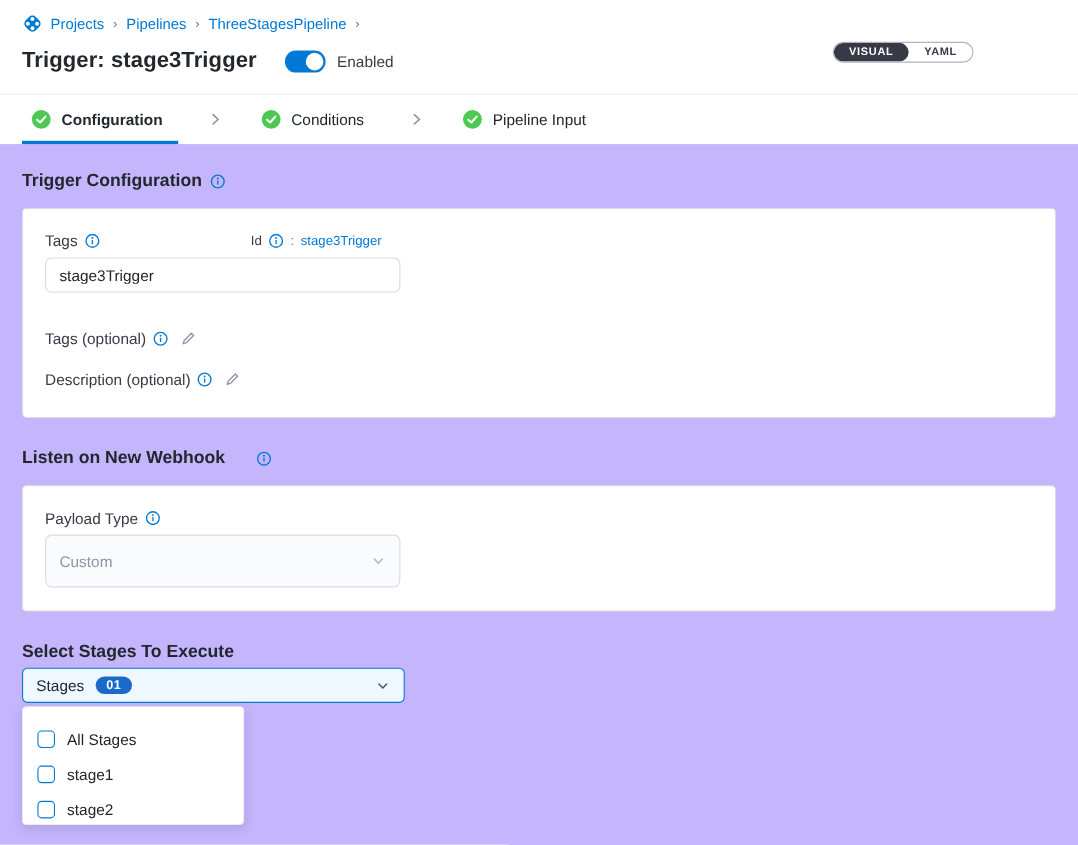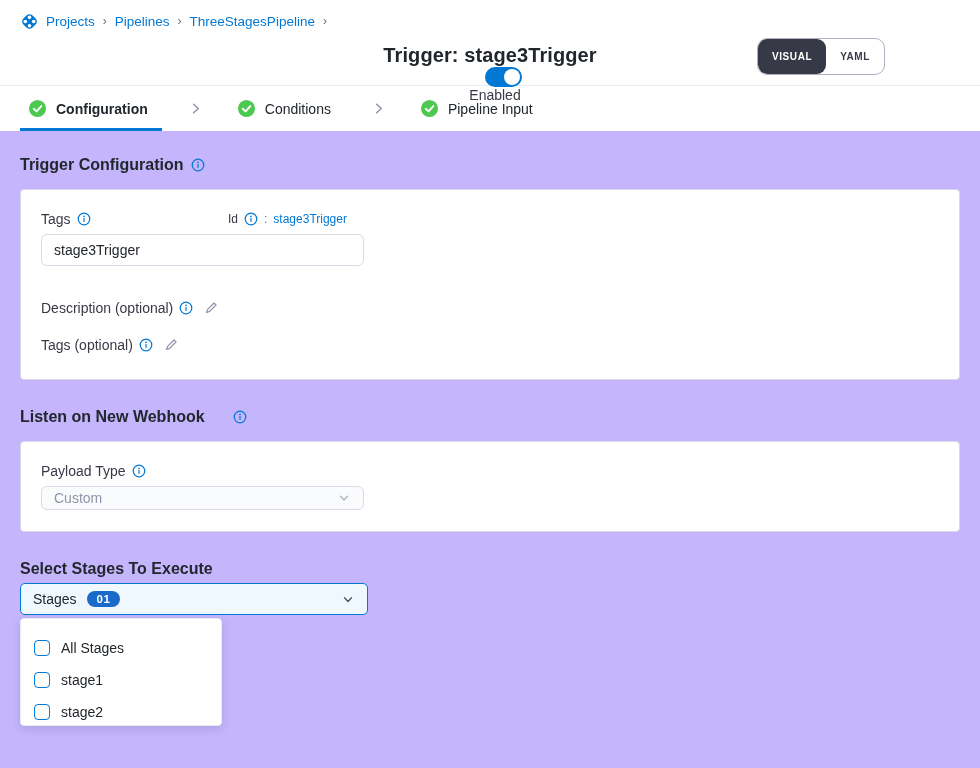--- a/index.html
+++ b/index.html
@@ -11,27 +11,27 @@
     font-size: 14px;
   }
 
   
   .header { background: #ffffff; padding: 10px 20px 0 20px; height: 85px; }
   .breadcrumb { display: flex; align-items: center; gap: 7px; height: 22px; }
   .breadcrumb a { color: #0278d5; text-decoration: none; font-size: 13.5px; cursor: pointer; }
   .crumb-sep { color: #6b6d85; font-size: 12px; margin: 0 1px; }
   .logo-icon { width: 19px; height: 19px; display: inline-flex; }
 
-  .title-row { display: flex; align-items: center; margin-top: 12px; position: relative; flex-direction: column; }
+  .title-row { display: flex; align-items: center; margin-top: 12px; position: relative; }
   .page-title { font-size: 20px; font-weight: bold; color: #22272d; letter-spacing: 0.1px; }
   .toggle { width: 37px; height: 20px; background: #0278d5; border-radius: 10px; position: relative; margin-left: 26px; cursor: pointer; }
   .toggle .knob { position: absolute; top: 2px; right: 2px; width: 16px; height: 16px; background: #fff; border-radius: 50%; }
   .toggle-label { margin-left: 10px; color: #383946; font-size: 14px; }
 
-  .view-switch { position: absolute; right: 75px; top: -6px; display: flex; border: 1px solid #b0b1c3; border-radius: 10px; height: 37px; background: #fff; overflow: hidden; }
+  .view-switch { position: absolute; right: 75px; top: -6px; display: flex; border: 1px solid #b0b1c3; border-radius: 10px; height: 19px; background: #fff; overflow: hidden; }
   .view-switch .seg { font-size: 10px; font-weight: bold; letter-spacing: 0.6px; display: flex; align-items: center; padding: 0 14px; cursor: pointer; }
   .view-switch .seg.active { background: #383946; color: #fff; border-radius: 9px; }
   .view-switch .seg.inactive { color: #383946; }
 
   
   .tabbar { background: #ffffff; border-top: 1px solid #ebecf3; height: 46px; display: flex; align-items: stretch; padding: 0 20px; }
   .tab { display: flex; align-items: center; gap: 9px; padding: 0 14px 0 8px; cursor: pointer; position: relative; }
   .tab .label { font-size: 14px; color: #22272d; }
   .tab.active .label { font-weight: bold; }
   .tab.active::after { content: ""; position: absolute; left: 0; right: 0; bottom: 0; height: 3px; background: #0278d5; }
@@ -51,21 +51,21 @@
   .id-value { color: #0278d5; cursor: pointer; }
 
   .text-input { margin-top: 7px; width: 323px; height: 32px; border: 1px solid #d9dae5; border-radius: 6px; padding: 0 12px; font-size: 14px; color: #22272d; font-family: inherit; background: #fff; display: block; }
 
   .inline-edit-row { display: flex; align-items: center; gap: 7px; margin-top: 34px; }
   .inline-edit-row + .inline-edit-row { margin-top: 21px; }
   .pencil-icon { width: 16px; height: 16px; display: inline-flex; margin-left: 3px; cursor: pointer; }
 
   .info-icon { width: 14px; height: 14px; display: inline-flex; cursor: pointer; }
 
-  .select-box { margin-top: 7px; width: 323px; height: 24px; border: 1px solid #d9dae5; border-radius: 6px; background: #fafbfc; display: flex; align-items: center; justify-content: space-between; padding: 0 12px; color: #9293ab; font-size: 14px; cursor: default; }
+  .select-box { margin-top: 7px; width: 323px; height: 48px; border: 1px solid #d9dae5; border-radius: 6px; background: #fafbfc; display: flex; align-items: center; justify-content: space-between; padding: 0 12px; color: #9293ab; font-size: 14px; cursor: default; }
   .chev-down { width: 14px; height: 14px; display: inline-flex; }
 
   .mt-section { margin-top: 28px; gap: 28px; }
 
   
   .stages-select { margin-top: 5px; width: 348px; height: 32px; background: #eff8ff; border: 1px solid #0278d5; border-radius: 5px; display: flex; align-items: center; padding: 0 12px; cursor: pointer; }
   .stages-select .sel-label { color: #22272d; font-size: 14px; }
   .count-badge { margin-left: 10px; background: #1a6acb; color: #fff; font-size: 11.5px; font-weight: bold; border-radius: 9px; padding: 2px 10px; letter-spacing: 0.5px; }
   .stages-select .chev-down { margin-left: auto; }
 
@@ -193,39 +193,39 @@
         </span>
         <span class="id-colon">:</span>
         <span class="id-value">stage3Trigger</span>
       </div>
     </div>
 
     <input class="text-input" type="text" value="stage3Trigger" style="">
 
     <div class="inline-edit-row">
       <span class="field-label">
-        <span>Description (optional)</span>
+        <span>Tags (optional)</span>
         <span class="info-icon">
           <svg viewBox="0 0 16 16" width="14" height="14">
               <circle cx="8" cy="8" r="6.6" fill="none" stroke="#0278d5" stroke-width="1.4"></circle>
               <circle cx="8" cy="4.9" r="1" fill="#0278d5"></circle>
               <rect x="7.3" y="6.8" width="1.4" height="4.6" rx="0.7" fill="#0278d5"></rect>
             </svg>
         </span>
       </span>
       <span class="pencil-icon">
         <svg viewBox="0 0 16 16" width="16" height="16">
             <path d="M3.5 12.5 L4.6 9.4 L11 3 L13 5 L6.6 11.4 L3.5 12.5 Z" fill="none" stroke="#9293ab" stroke-width="1.2" stroke-linejoin="round"></path>
           </svg>
       </span>
     </div>
 
     <div class="inline-edit-row">
       <span class="field-label">
-        <span>Tags (optional)</span>
+        <span>Description (optional)</span>
         <span class="info-icon">
           <svg viewBox="0 0 16 16" width="14" height="14">
               <circle cx="8" cy="8" r="6.6" fill="none" stroke="#0278d5" stroke-width="1.4"></circle>
               <circle cx="8" cy="4.9" r="1" fill="#0278d5"></circle>
               <rect x="7.3" y="6.8" width="1.4" height="4.6" rx="0.7" fill="#0278d5"></rect>
             </svg>
         </span>
       </span>
       <span class="pencil-icon">
         <svg viewBox="0 0 16 16" width="16" height="16">

